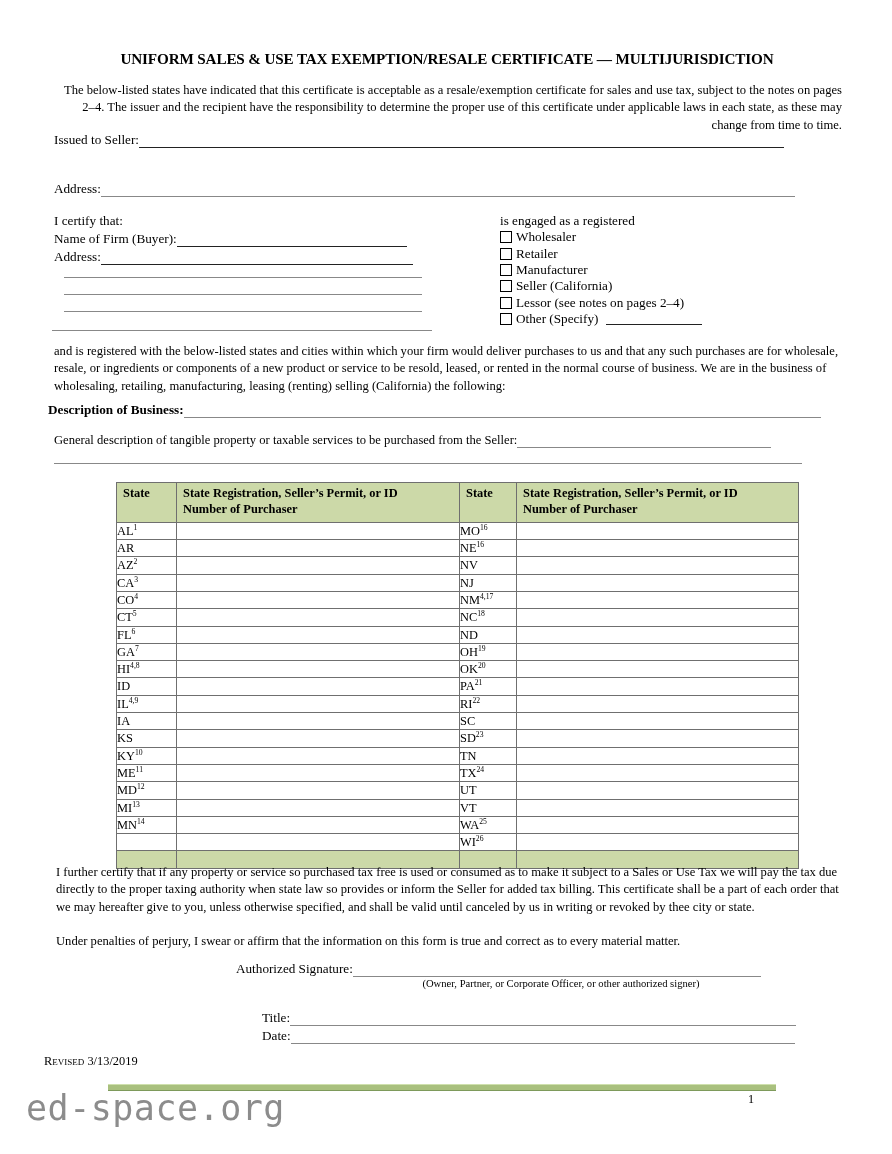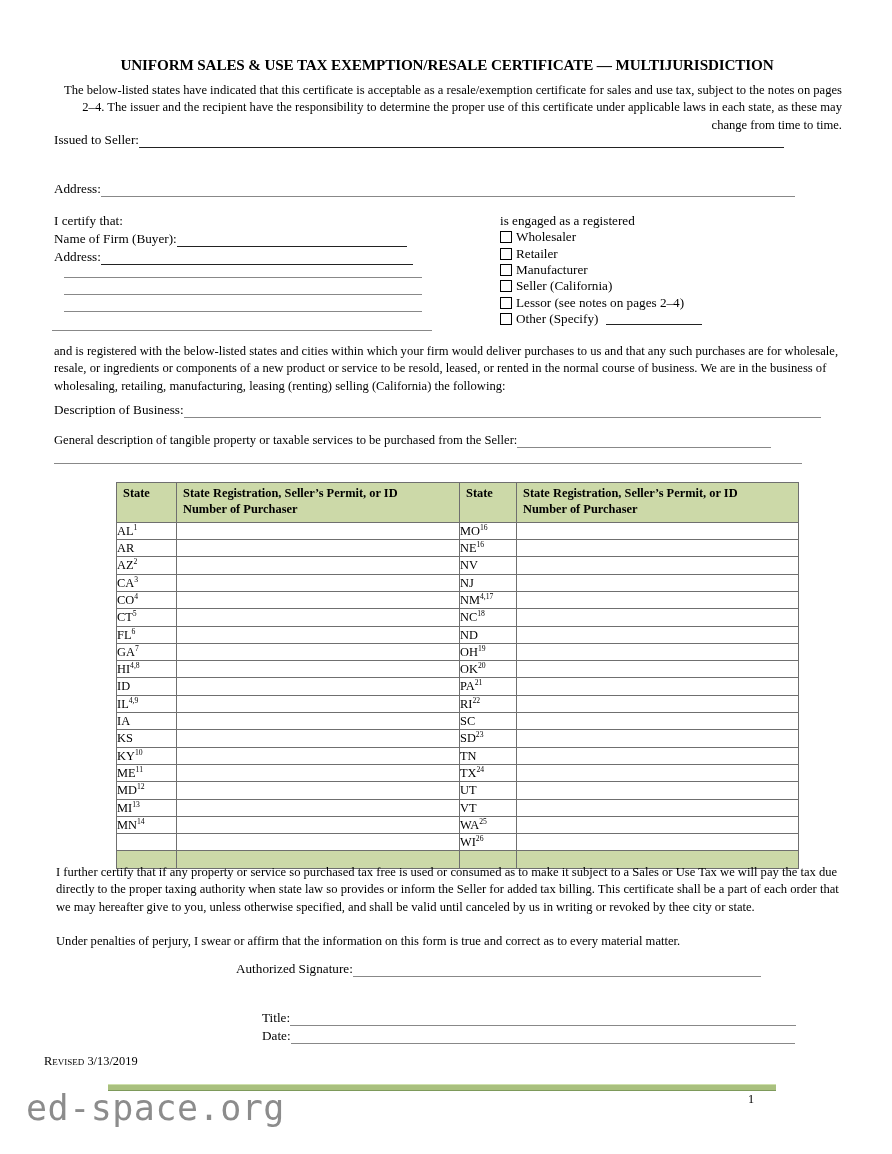--- a/index.html
+++ b/index.html
@@ -17,21 +17,21 @@
   }
   .page {
     position: absolute;
     left: 0; top: 0;
     width: 892px; height: 1154px;
   }
 
   
   .doc-title {
     position: absolute;
-    left: 52px; top: 56px; width: 790px;
+    left: 52px; top: 50px; width: 790px;
     text-align: center;
     font-weight: bold;
     font-size: 15.2px;
     letter-spacing: -0.15px;
   }
 
   
   .intro {
     position: absolute;
     left: 54px; top: 82px; width: 788px;
@@ -248,21 +248,21 @@
     </div>
     <div class="cb-row">
       <span class="cb-box"></span>
       <span>Other (Specify)</span>
       <span class="cb-inline-rule"></span>
     </div>
   </div>
 
   <div class="para" style="left:54px; top:343px; width:788px;">and is registered with the below-listed states and cities within which your firm would deliver purchases to us and that any such purchases are for wholesale, resale, or ingredients or components of a new product or service to be resold, leased, or rented in the normal course of business. We are in the business of wholesaling, retailing, manufacturing, leasing (renting) selling (California) the following:</div>
 
-  <div class="field" style="left:54px; top:402px;">
+  <div class="field" style="left:48px; top:402px;font-weight:bold;">
     <span class="fl-label">Description of Business:</span><span class="rule rule-thin" style="width:637px;"></span>
   </div>
 
   <div class="field" style="left:54px; top:432px;">
     <span class="fl-label" style="font-size:12.6px;">General description of tangible property or taxable services to be purchased from the Seller:</span><span class="rule rule-thin" style="width:254px;"></span>
   </div>
   <div class="standalone-rule" style="left:54px; top:463px; width:748px;"></div>
 
   <table class="tbl">
     <colgroup>
@@ -411,20 +411,21 @@
     </tfoot>
   </table>
 
   <div class="para" style="left:56px; top:864px; width:786px;">I further certify that if any property or service so purchased tax free is used or consumed as to make it subject to a Sales or Use Tax we will pay the tax due directly to the proper taxing authority when state law so provides or inform the Seller for added tax billing. This certificate shall be a part of each order that we may hereafter give to you, unless otherwise specified, and shall be valid until canceled by us in writing or revoked by thee city or state.</div>
 
   <div class="para" style="left:56px; top:933px; width:786px;">Under penalties of perjury, I swear or affirm that the information on this form is true and correct as to every material matter.</div>
 
   <div class="field" style="left:236px; top:961px;">
     <span class="fl-label">Authorized Signature:</span><span class="rule rule-thin" style="width:408px;"></span>
   </div>
+  <div class="sig-note" style="left:356px; top:978px; width:410px;">(Owner, Partner, or Corporate Officer, or other authorized signer)</div>
 
   <div class="field" style="left:262px; top:1010px;">
     <span class="fl-label">Title:</span><span class="rule rule-thin" style="width:506px;"></span>
   </div>
 
   <div class="field" style="left:262px; top:1028px;">
     <span class="fl-label">Date:</span><span class="rule rule-thin" style="width:504px;"></span>
   </div>
 
   <div class="revised">

